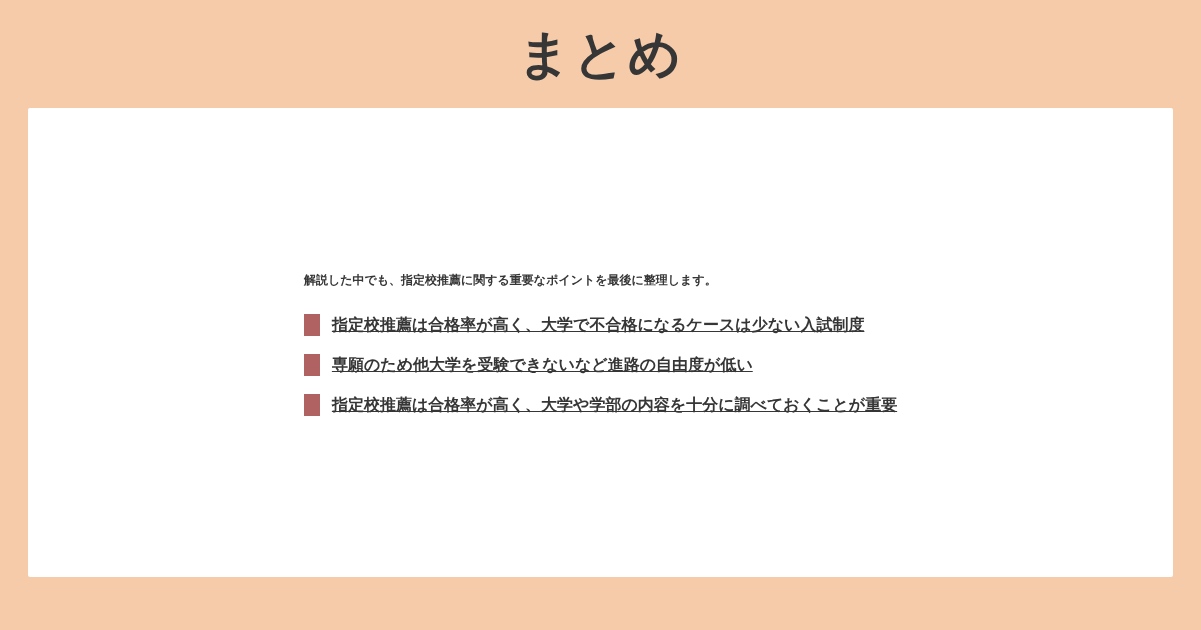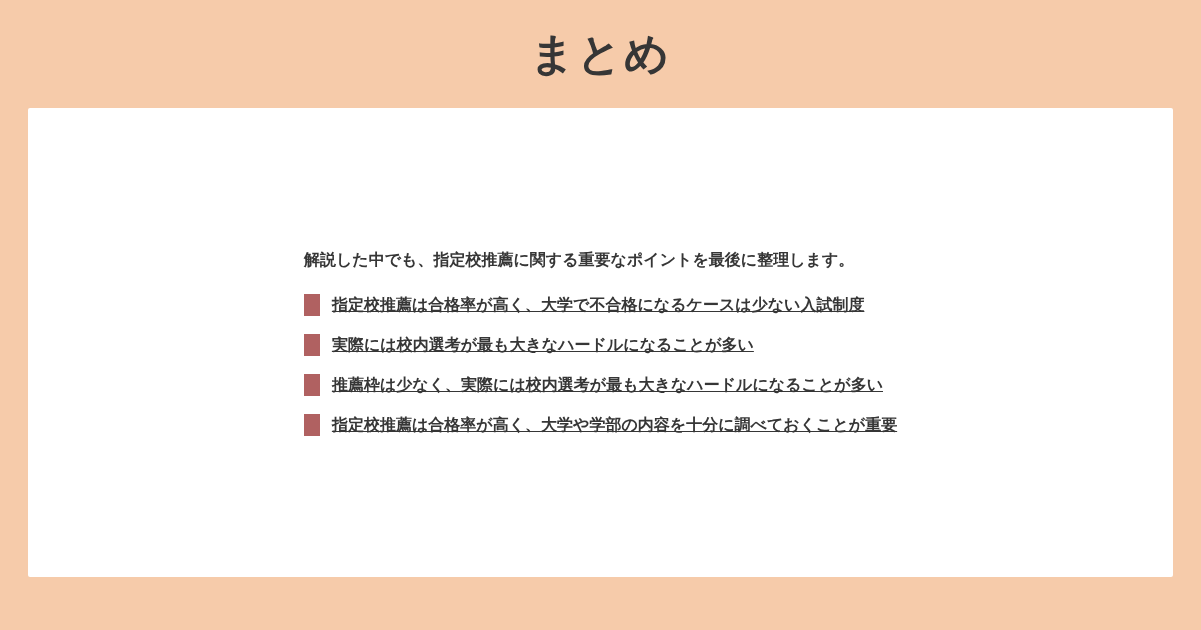--- a/index.html
+++ b/index.html
@@ -19,21 +19,21 @@
 
   .header {
     width: 100%;
     height: 108px;
     display: flex;
     align-items: center;
     justify-content: center;
   }
 
   .page-title {
-    font-size: 44px;
+    font-size: 52px;
     font-weight: 700;
     letter-spacing: 2px;
     color: #363636;
     line-height: 1;
   }
 
   .card {
     position: absolute;
     left: 28px;
     top: 108px;
@@ -47,21 +47,21 @@
   }
 
   .content {
     display: flex;
     flex-direction: column;
     align-items: flex-start;
     max-width: 900px;
   }
 
   .intro {
-    font-size: 16px;
+    font-size: 12px;
     font-weight: 700;
     line-height: 20px;
     margin-bottom: 24px;
     color: #363636;
   }
 
   .bullet-list {
     display: flex;
     flex-direction: column;
     gap: 18px;
@@ -103,27 +103,23 @@
 
     <div class="bullet-list">
 
       <div class="bullet-item">
         <span class="bullet-marker"></span>
         <span class="bullet-text">指定校推薦は合格率が高く、大学で不合格になるケースは少ない入試制度</span>
       </div>
 
       <div class="bullet-item">
         <span class="bullet-marker"></span>
-        <span class="bullet-text">実際には校内選考が最も大きなハードルになることが多い</span>
+        <span class="bullet-text">専願のため他大学を受験できないなど進路の自由度が低い</span>
       </div>
 
-      <div class="bullet-item">
-        <span class="bullet-marker"></span>
-        <span class="bullet-text">推薦枠は少なく、実際には校内選考が最も大きなハードルになることが多い</span>
-      </div>
 
 
       <div class="bullet-item">
         <span class="bullet-marker"></span>
         <span class="bullet-text">指定校推薦は合格率が高く、大学や学部の内容を十分に調べておくことが重要</span>
       </div>
 
 
     </div>
   </div>

